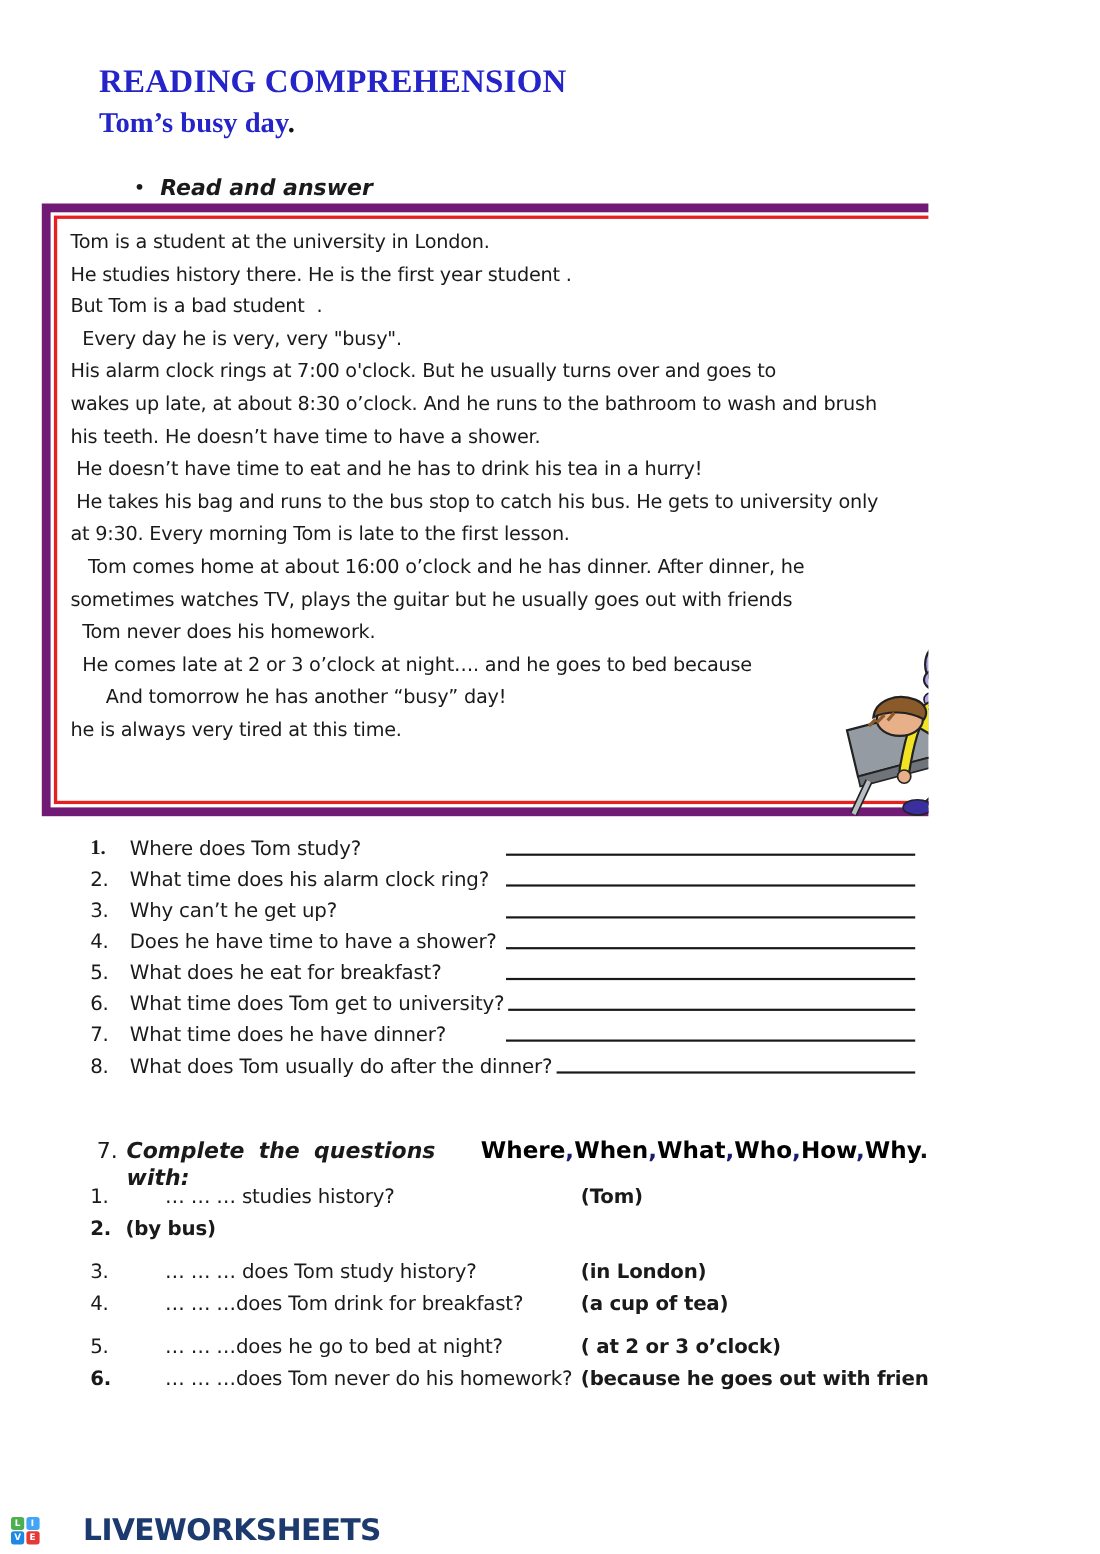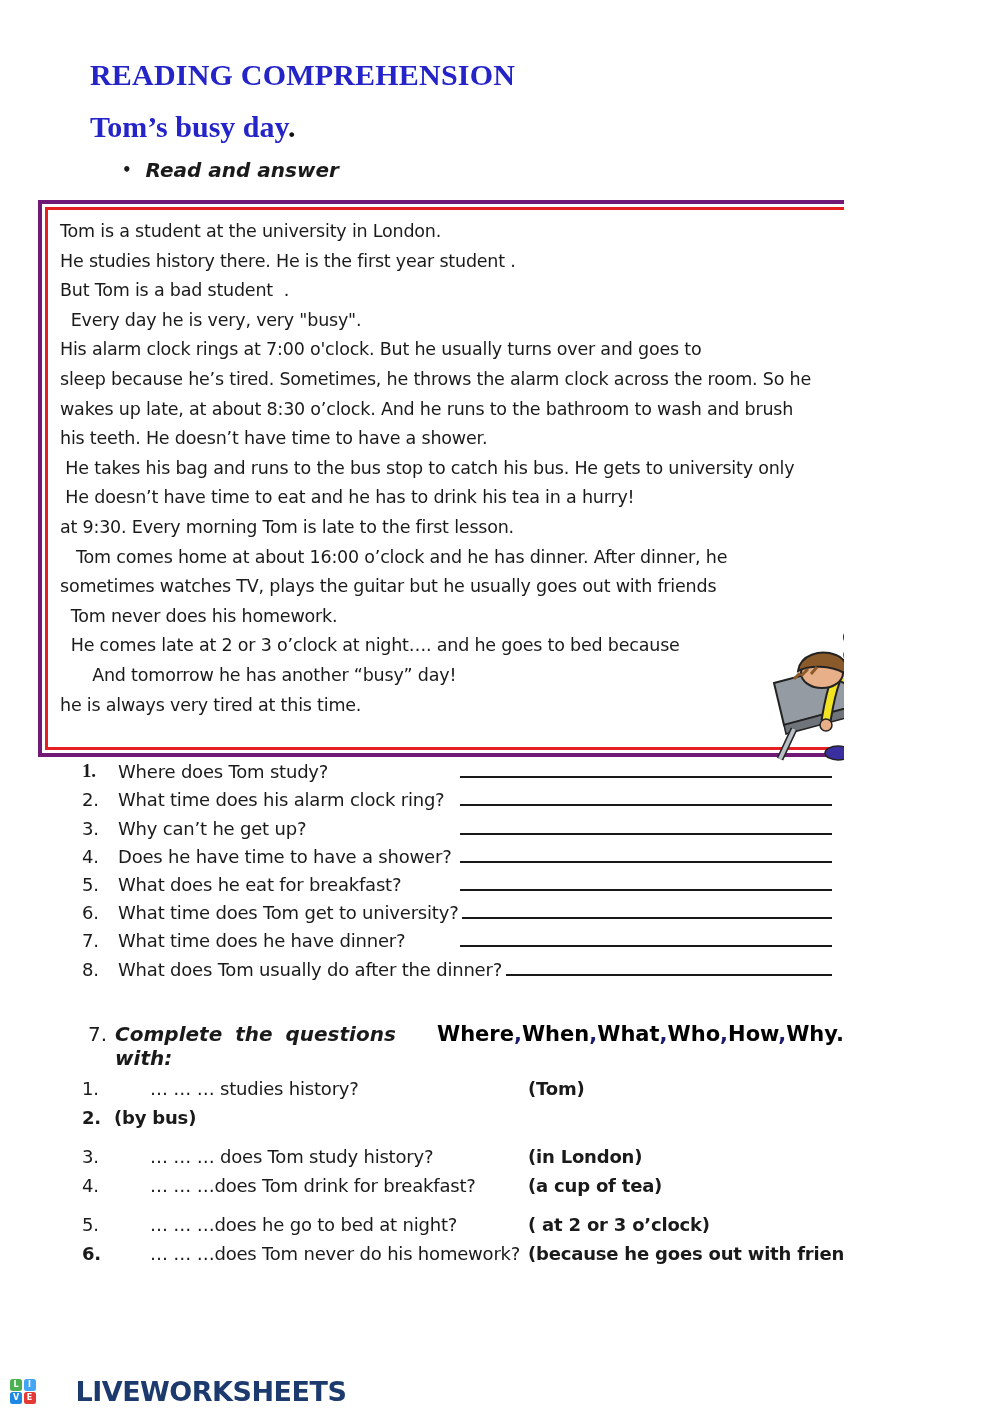--- a/index.html
+++ b/index.html
@@ -2,49 +2,49 @@
 <html><head>
 <meta charset="utf-8">
 <style>
   html,body{margin:0;padding:0;background:#fff;}
   .page{position:relative;width:844px;height:1413px;background:#ffffff;overflow:hidden;
         font-family:"DejaVu Sans",sans-serif;color:#1a1a1a;}
 
   
   .title{position:absolute;left:90px;top:58px;font-family:"Liberation Serif",serif;
          font-weight:bold;font-size:30px;color:#2424c8;letter-spacing:.2px;}
-  .subtitle{position:absolute;left:90px;top:110px;font-family:"Liberation Serif",serif;
-            font-weight:bold;font-size:30px;color:#2424c8;}
+  .subtitle{position:absolute;left:90px;top:97px;font-family:"Liberation Serif",serif;
+            font-weight:bold;font-size:26px;color:#2424c8;}
   .subtitle .blk{color:#111;}
   .instruction{position:absolute;left:122px;top:158px;font-size:20px;font-weight:bold;
                font-style:italic;display:flex;align-items:center;gap:14px;}
   .bullet-dot{font-size:15px;font-style:normal;}
 
   
-  .passage-box{position:absolute;left:38px;top:200px;width:914px;height:557px;
-               box-sizing:border-box;border:4px solid #701a75;padding:3px;}
+  .passage-box{position:absolute;left:38px;top:185px;width:914px;height:557px;
+               box-sizing:border-box;border:8px solid #701a75;padding:3px;}
   .passage-inner{box-sizing:border-box;width:100%;height:100%;border:3px solid #e62020;
                  padding:7px 10px 0 12px;}
   .p-line{white-space:pre;font-size:17.5px;line-height:29.6px;letter-spacing:-.2px;}
 
   
   .clipart{position:absolute;right:0px;bottom:-10px;width:178px;height:178px;}
 
   
   .questions{position:absolute;left:82px;top:754px;width:752px;}
   .q-row{display:flex;align-items:flex-end;height:28.2px;font-size:18px;letter-spacing:-.2px;}
   .q-num{width:36px;flex:none;}
   .q-num.serif{font-family:"Liberation Serif",serif;font-weight:bold;font-size:19px;}
   .q-text{flex:none;min-width:338px;}
   .blank{flex:1;min-width:110px;border-bottom:2.2px solid #191919;margin:0 2px 4px 4px;height:14px;}
 
   
   .s7-head{position:absolute;left:88px;top:1022px;font-size:20px;display:flex;align-items:baseline;}
   .s7-head .num{margin-right:8px;}
-  .s7-head .lbl{font-weight:bold;font-style:italic;word-spacing:6px;margin-right:20px;}
+  .s7-head .lbl{font-weight:bold;font-style:italic;word-spacing:6px;margin-right:20px;margin-top:12px;}
   .s7-word{color:#000000;font-weight:bold;
            text-decoration-thickness:2px;text-underline-offset:4px;font-size:21px;}
   .s7-comma{color:#1b1b6e;font-weight:bold;font-size:21px;}
   .s7-period{color:#111;font-weight:bold;font-size:21px;}
 
   
   .s7-items{position:absolute;left:82px;top:1074px;width:790px;}
   .s7-row{display:flex;align-items:center;height:29px;font-size:18px;letter-spacing:-.2px;}
   .s7-row.gap{margin-top:10px;}
   .s7-num{width:32px;flex:none;}
@@ -77,25 +77,24 @@
     <span>Read and answer</span>
   </div>
 
   <div class="passage-box">
     <div class="passage-inner">
       <div class="p-line">Tom is a student at the university in London.</div>
       <div class="p-line">He studies history there. He is the first year student .</div>
       <div class="p-line">But Tom is a bad student  .</div>
       <div class="p-line">  Every day he is very, very "busy".</div>
       <div class="p-line">His alarm clock rings at 7:00 o'clock. But he usually turns over and goes to</div>
-      <div class="p-line">sleep because he’s tired. Sometimes, he throws the alarm clock across the room. So he</div>
       <div class="p-line">wakes up late, at about 8:30 o’clock. And he runs to the bathroom to wash and brush</div>
       <div class="p-line">his teeth. He doesn’t have time to have a shower.</div>
+      <div class="p-line"> He doesn’t have time to eat and he has to drink his tea in a hurry!</div>
       <div class="p-line"> He takes his bag and runs to the bus stop to catch his bus. He gets to university only</div>
-      <div class="p-line"> He doesn’t have time to eat and he has to drink his tea in a hurry!</div>
       <div class="p-line">at 9:30. Every morning Tom is late to the first lesson.</div>
       <div class="p-line">   Tom comes home at about 16:00 o’clock and he has dinner. After dinner, he</div>
       <div class="p-line">sometimes watches TV, plays the guitar but he usually goes out with friends</div>
       <div class="p-line">  Tom never does his homework.</div>
       <div class="p-line">  He comes late at 2 or 3 o’clock at night…. and he goes to bed because</div>
       <div class="p-line">      And tomorrow he has another “busy” day!</div>
       <div class="p-line">he is always very tired at this time.</div>
     </div>
 
     <svg class="clipart" viewBox="0 0 178 178">

